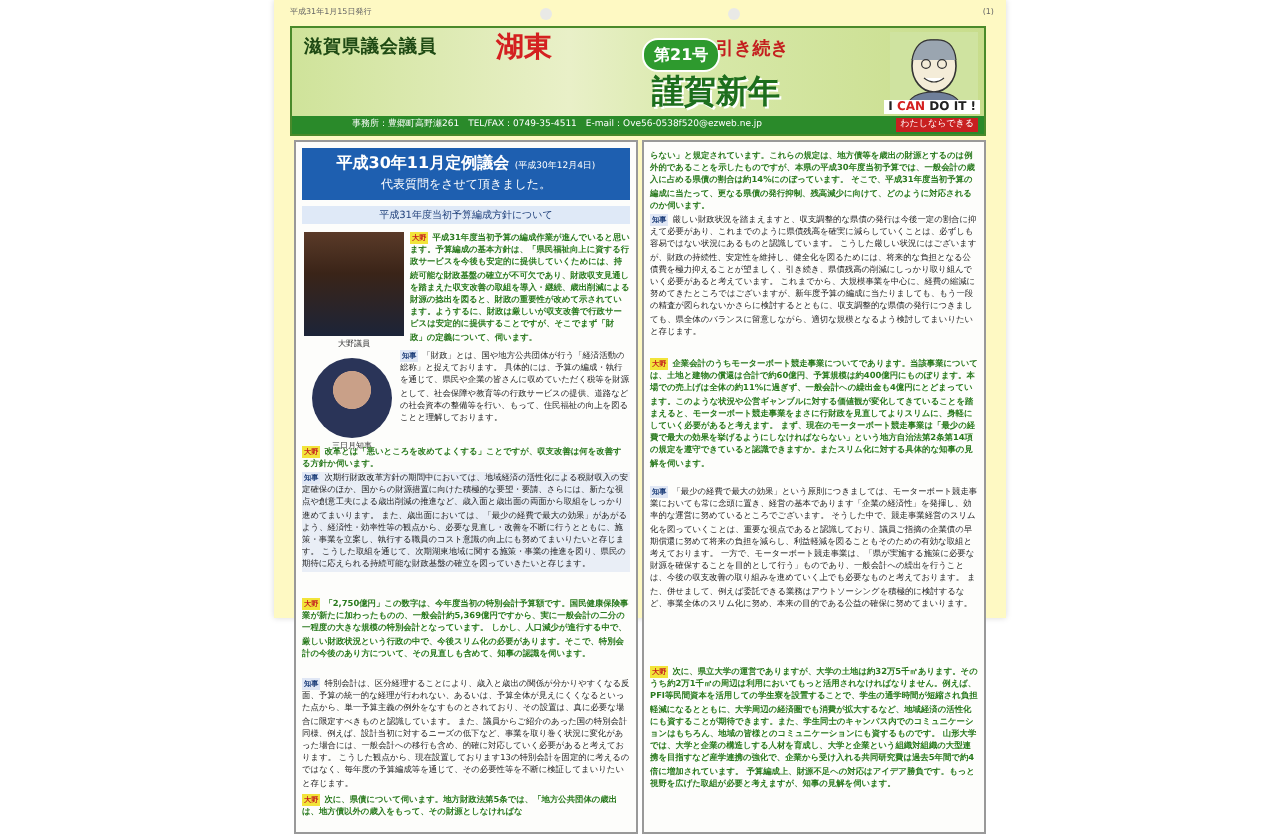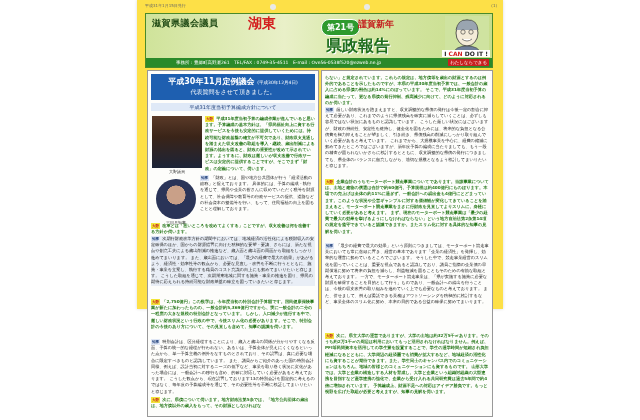--- a/index.html
+++ b/index.html
@@ -1,17 +1,17 @@
 <!DOCTYPE html>
 <html><head>
 <meta charset="utf-8">
 <style>
   html,body{margin:0;padding:0;}
   body{width:640px;height:420px;background:#ffffff;position:relative;overflow:hidden;font-family:"DejaVu Sans",sans-serif;}
-  .page{position:absolute;left:137px;top:0;width:366px;height:309px;background:#fde047;box-shadow:0 0 3px rgba(0,0,0,0.15);}
+  .page{position:absolute;left:137px;top:0;width:366px;height:309px;background:#fef9c3;box-shadow:0 0 3px rgba(0,0,0,0.15);}
   .issue-date{position:absolute;left:8px;top:3px;font-size:4px;color:#666;}
   .page-num{position:absolute;right:6px;top:3px;font-size:4px;color:#666;}
   .hole{position:absolute;top:4px;width:6px;height:6px;border-radius:50%;background:#e9e9e6;}
   .header{position:absolute;left:8px;top:13px;width:346px;height:53px;
     background:linear-gradient(90deg,#cfe39a 0%,#e9f0c8 40%,#d7e8a8 60%,#c8dd8c 100%);border:1px solid #4a8a2a;overflow:hidden;}
   .member-label{position:absolute;left:6px;top:3px;font-size:9px;font-weight:bold;color:#1f4a14;letter-spacing:0.5px;}
   .area{position:absolute;left:102px;top:1px;font-size:14px;font-weight:bold;color:#d42020;}
   .issue-badge{position:absolute;left:175px;top:5px;background:#2e9a2e;color:#fff;font-size:8px;font-weight:bold;padding:2px 5px;border-radius:8px;border:1px solid #fff;}
   .greeting{position:absolute;left:212px;top:4px;font-size:9px;font-weight:bold;color:#c41e1e;}
   .name{position:absolute;left:16px;top:14px;font-size:24px;font-weight:bold;color:#1d6e1d;letter-spacing:3px;text-shadow:1px 1px 0 #fff,-1px -1px 0 #fff;}
@@ -47,22 +47,22 @@
 <div class="page">
   <div class="issue-date">平成31年1月15日発行</div>
   <div class="page-num">(1)</div>
   <div class="hole" style="left:133px"></div>
   <div class="hole" style="left:227px"></div>
 
   <div class="header">
     <div class="member-label">滋賀県議会議員</div>
     <div class="area">湖東</div>
     <div class="issue-badge">第21号</div>
-    <div class="greeting">謹賀新年</div>
-    <div class="report">県政報告</div>
+    <div class="greeting">引き続き</div>
+    <div class="report">謹賀新年</div>
     <svg class="caricature" viewBox="0 0 44 38">
       <rect width="44" height="38" fill="#cfe3a0"></rect>
       <ellipse cx="22" cy="17" rx="11" ry="13" fill="#f4ecd8" stroke="#333" stroke-width="0.8"></ellipse>
       <path d="M11 14 Q13 3 22 4 Q32 3 33 14" fill="#9aa5b0" stroke="#333" stroke-width="0.6"></path>
       <circle cx="18" cy="16" r="2.2" fill="none" stroke="#333" stroke-width="0.6"></circle>
       <circle cx="26" cy="16" r="2.2" fill="none" stroke="#333" stroke-width="0.6"></circle>
       <path d="M17 23 Q22 27 27 23" fill="#fff" stroke="#333" stroke-width="0.6"></path>
       <path d="M8 38 Q10 30 22 30 Q34 30 36 38 Z" fill="#6f7f9a" stroke="#333" stroke-width="0.6"></path>
     </svg>
     <div class="slogan"><span>I </span><span class="can">CAN</span><span> DO IT !</span></div>

